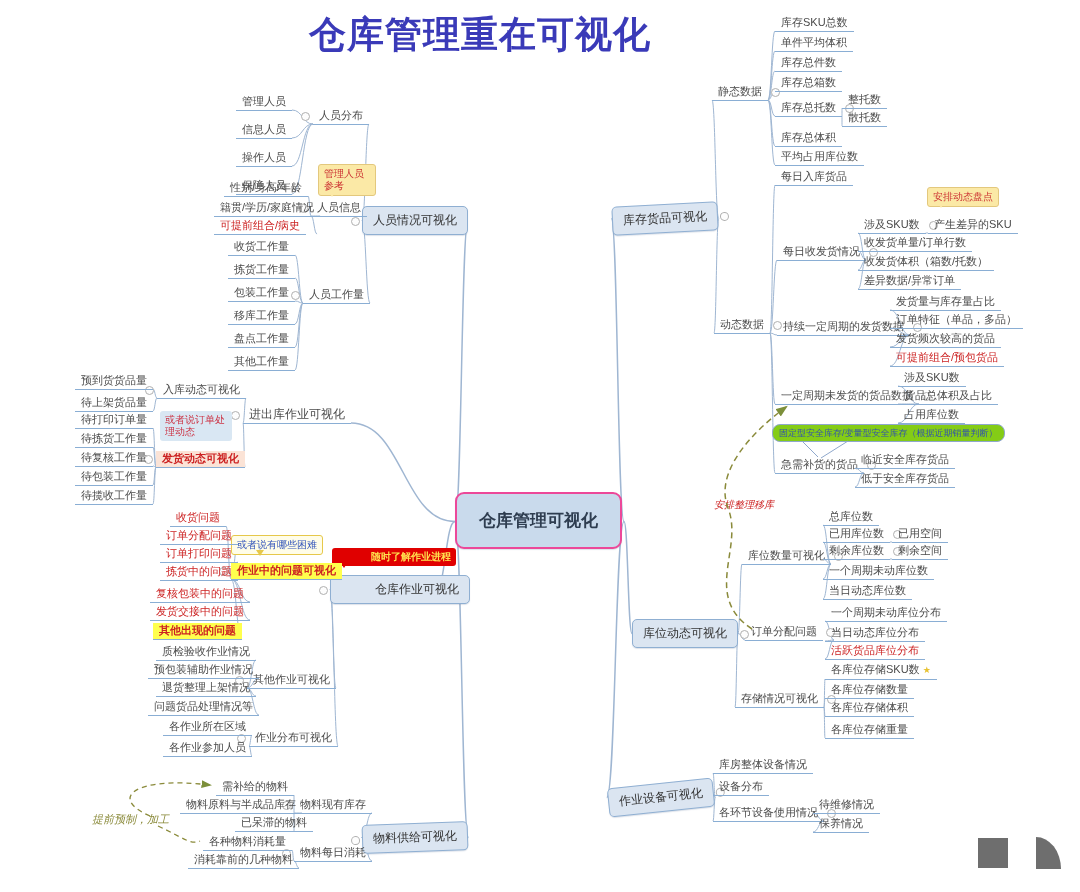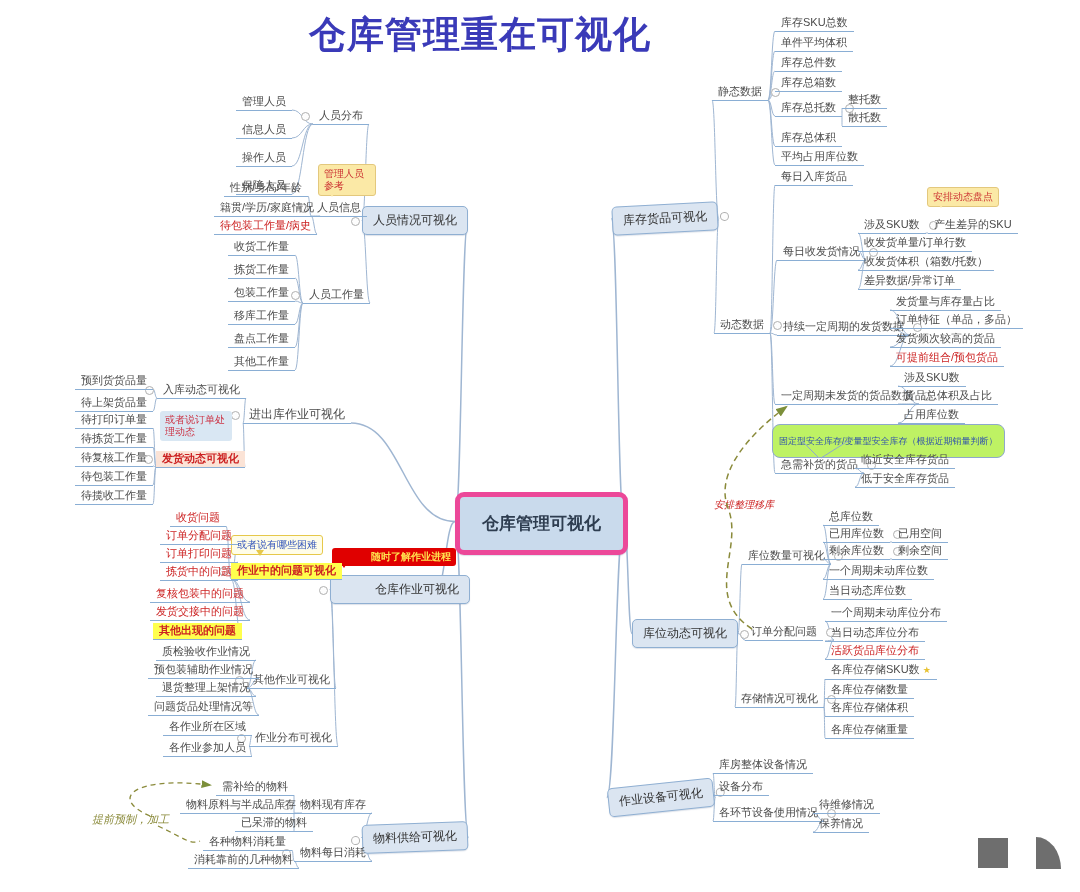--- a/index.html
+++ b/index.html
@@ -4,35 +4,35 @@
 <style>
   html,body{margin:0;padding:0;background:#fff;}
   #canvas{position:relative;width:1080px;height:892px;background:#fff;overflow:hidden;
           font-family:"Liberation Sans","DejaVu Sans",sans-serif;}
   #wires,#annos{position:absolute;left:0;top:0;width:1080px;height:892px;pointer-events:none;}
   #wires{z-index:1}#annos{z-index:3}
   .nd{position:absolute;z-index:2;white-space:nowrap;color:#4a4a4a;}
   .t{font-size:11px;line-height:13px;padding:1px 6px 2px;border-bottom:1px solid #8aaed4;}
   .b{font-size:12px;color:#333;background:#dbe5f1;border:1px solid #8fafd2;border-radius:5px;
      padding:5px 10px;box-shadow:0 1px 1px rgba(120,140,170,.25);}
-  .center{font-size:17px;font-weight:bold;color:#2e3d50;background:#c9daec;border:5px solid #ec4899;
+  .center{font-size:17px;font-weight:bold;color:#2e3d50;background:#c9daec;border:2px solid #ec4899;
      border-radius:9px;padding:15px 22px;}
   .r{color:#cc2222;}
   .bold{font-weight:bold;}
   .hl{background:#ffff4d;}
   .odbg{background:#fbe3d6;}
   .note{position:absolute;z-index:2;font-size:10px;line-height:12px;border-radius:3px;padding:3px 5px;}
   .callout{background:#fbe9a6;border:1px solid #e3c87d;color:#cc3333;}
   .callout::after{content:'';position:absolute;bottom:-6px;left:9px;border:4px solid transparent;border-top:6px solid #fbe9a6;}
   .bluenote{background:#d9e7f3;color:#cc3344;}
   .yellownote{background:#fffdе8;background:#fffde8;border:1px solid #e6c84a;color:#3355bb;}
   .yellownote::after{content:'';position:absolute;bottom:-6px;left:24px;border:4px solid transparent;border-top:6px solid #e6c84a;}
   .rednote{background:#e00000;color:#ffe14d;font-weight:bold;}
   .rednote::after{content:'';position:absolute;bottom:-6px;left:8px;border:4px solid transparent;border-top:6px solid #e00000;}
-  .safetynote{background:#bef264;border:1px solid #8fa8cc;color:#3355aa;font-size:9px;border-radius:8px;padding:10px 6px;}
+  .safetynote{background:#84cc16;border:1px solid #8fa8cc;color:#3355aa;font-size:9px;border-radius:8px;padding:2px 6px;}
   .ital{font-style:italic;font-size:11px;border:none;}
   .olive{color:#8a8a3a;}
   .jl::before,.jr::after{content:'';position:absolute;top:50%;margin-top:-4px;width:7px;height:7px;
      border:1px solid #b0b0b0;border-radius:50%;background:#fdfdfd;}
   .jl::before{left:-12px;}
   .jr::after{right:-12px;}
   #title{position:absolute;left:0;top:10px;width:960px;text-align:center;font-size:37px;font-weight:bold;
      color:#3a3ab8;letter-spacing:1px;z-index:2;}
   .star{color:#e8c231;font-size:9px;}
   .logo-square{position:absolute;left:978px;top:838px;width:30px;height:30px;background:#6e6e6e;z-index:2;}
@@ -160,21 +160,21 @@
   <div class="nd b jl" style="left:362px;top:206px;">人员情况可视化</div>
   <div class="nd t jl" style="left:313px;top:108px;">人员分布</div>
   <div class="nd t" style="left:236px;top:94px;">管理人员</div>
   <div class="nd t" style="left:236px;top:122px;">信息人员</div>
   <div class="nd t" style="left:236px;top:150px;">操作人员</div>
   <div class="nd t" style="left:236px;top:178px;">保障人员</div>
   <div class="note callout" style="left:318px;top:164px;width:46px;white-space:normal;">管理人员参考</div>
   <div class="nd t jl" style="left:311px;top:200px;">人员信息</div>
   <div class="nd t" style="left:224px;top:180px;">性别/身高/年龄</div>
   <div class="nd t" style="left:214px;top:200px;">籍贯/学历/家庭情况</div>
-  <div class="nd t r" style="left:214px;top:218px;">待包装工作量/病史</div>
+  <div class="nd t r" style="left:214px;top:218px;">可提前组合/病史</div>
   <div class="nd t jl" style="left:303px;top:287px;">人员工作量</div>
   <div class="nd t" style="left:228px;top:239px;">收货工作量</div>
   <div class="nd t" style="left:228px;top:262px;">拣货工作量</div>
   <div class="nd t" style="left:228px;top:285px;">包装工作量</div>
   <div class="nd t" style="left:228px;top:308px;">移库工作量</div>
   <div class="nd t" style="left:228px;top:331px;">盘点工作量</div>
   <div class="nd t" style="left:228px;top:354px;">其他工作量</div>
 
   <div class="nd t jl" style="left:243px;top:407px;font-size:12px;">进出库作业可视化</div>
   <div class="nd t jl" style="left:157px;top:382px;">入库动态可视化</div>

